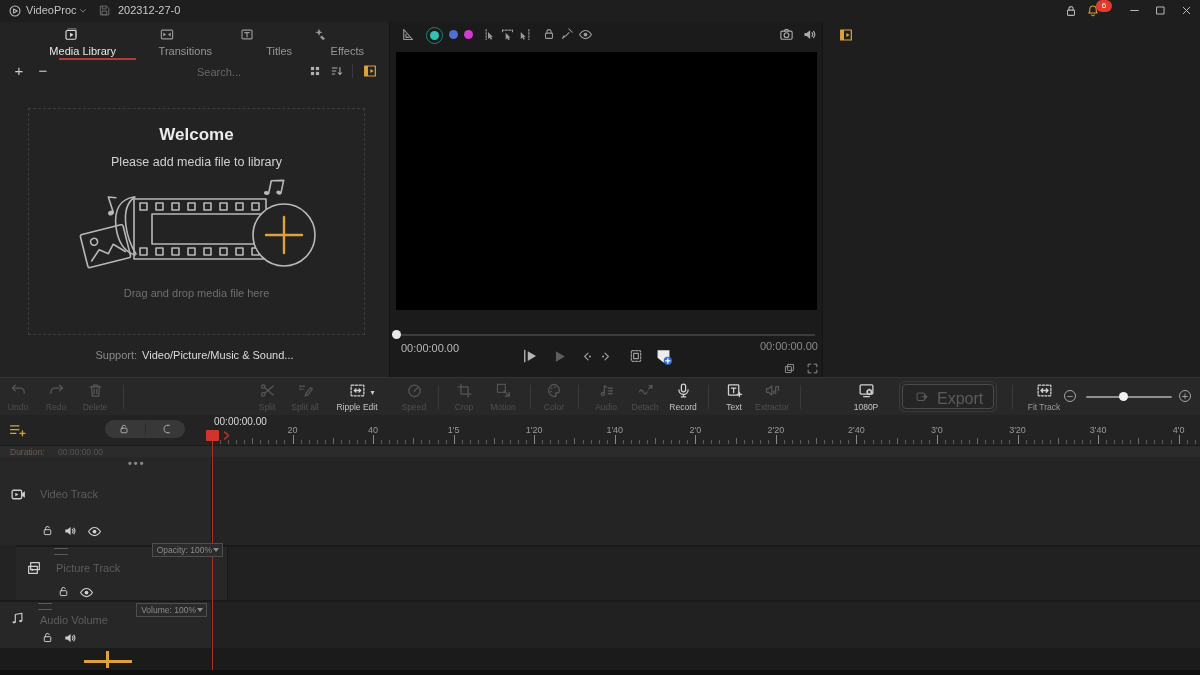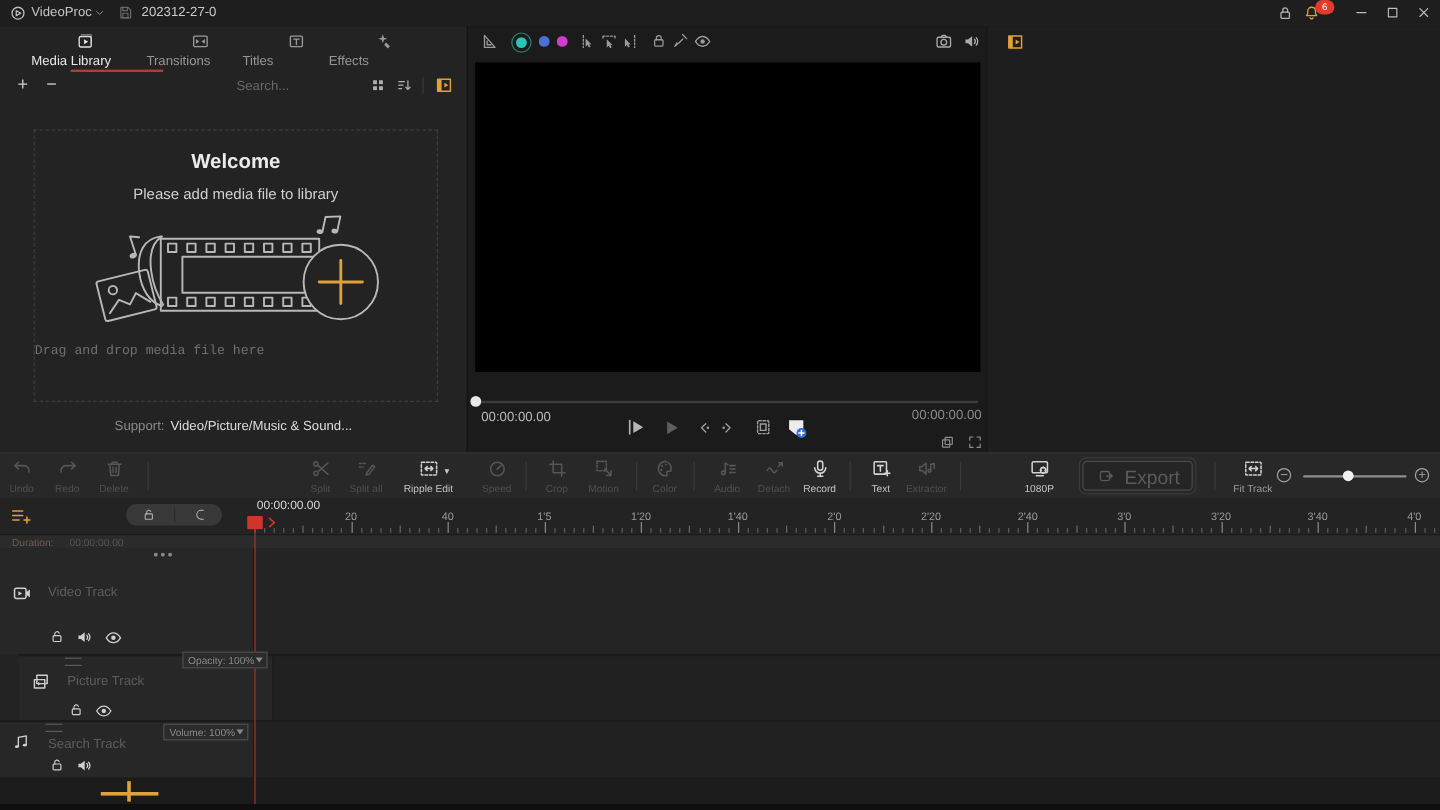--- a/index.html
+++ b/index.html
@@ -14,37 +14,37 @@
   .tb-appname{position:absolute;left:26px;top:4px;font-size:11px;color:#c2c2c2;}
   .tb-title{position:absolute;left:118px;top:4px;font-size:11px;color:#c9c9c9;}
   .notif-badge{position:absolute;left:1096px;top:0px;min-width:12px;height:12px;border-radius:7px;background:#e23b2e;color:#fff;font-size:8px;line-height:12px;text-align:center;padding:0 2px;}
 
   
   .left-panel{position:absolute;left:0;top:22px;width:389px;height:355px;background:#232323;}
   .center-panel{position:absolute;left:389px;top:22px;width:434px;height:355px;background:#1b1b1b;border-left:1px solid #141414;border-right:1px solid #141414;box-sizing:border-box;}
   .right-panel{position:absolute;left:823px;top:22px;width:377px;height:355px;background:#1e1e1e;}
 
   
-  .lib-tab{position:absolute;top:0;width:90px;height:38px;text-align:left;cursor:default;}
+  .lib-tab{position:absolute;top:0;width:90px;height:38px;text-align:right;cursor:default;}
   .lib-tab .ic{left:50%;top:5px;margin-left:-9px;width:18px;height:15px;}
   .lib-tab .lbl{position:absolute;left:0;right:0;top:23px;font-size:11px;color:#969696;}
   .lib-tab.active .lbl{color:#e8e8e8;}
   .lib-tab.active .ic{color:#e0e0e0;}
   .tab-underline{position:absolute;left:33px;top:36px;width:77px;height:2px;background:#b23b35;}
   .lib-actions{position:absolute;left:0;top:38px;width:389px;height:22px;}
   .pm-btn{position:absolute;top:0;width:18px;height:22px;line-height:21px;text-align:center;font-size:15px;color:#cdcdcd;}
   .search-in{position:absolute;left:195px;top:1px;width:105px;height:20px;background:transparent;border:none;outline:none;color:#9a9a9a;font-size:11px;font-family:inherit;}
   .search-in::placeholder{color:#686868;}
   .v-div{position:absolute;width:1px;background:#3a3a3a;}
 
   .welcome-box{position:absolute;left:28px;top:86px;width:335px;height:225px;border:1px dashed #3d3d3d;}
   .w-title{position:absolute;left:0;right:0;top:16px;text-align:center;font-size:17px;font-weight:bold;color:#ebebeb;}
   .w-sub{position:absolute;left:0;right:0;top:46px;text-align:center;font-size:12.5px;color:#d0d0d0;}
   .w-illu{position:absolute;left:50%;top:64px;margin-left:-125px;width:250px;height:108px;}
-  .w-hint{position:absolute;left:0;right:0;top:178px;text-align:left;font-size:11px;color:#6f6f6f;font-family:Liberation Mono, monospace;}
+  .w-hint{position:absolute;left:0;right:0;top:178px;text-align:center;font-size:11px;color:#6f6f6f;}
   .support{position:absolute;left:0;top:327px;width:389px;text-align:center;font-size:11px;}
   .support .s1{color:#8a8a8a;}
   .support .s2{color:#dcdcdc;margin-left:5px;}
 
   
   .dot{display:block;width:9px;height:9px;border-radius:50%;}
   .dot-ring{position:absolute;width:15px;height:15px;border:1px solid #2b7f74;border-radius:50%;display:flex;align-items:center;justify-content:center;}
   .video{position:absolute;left:6px;top:30px;width:421px;height:258px;background:#000;}
   .seek-line{position:absolute;left:6px;right:7px;top:312px;height:2px;background:#3c3c3c;}
   .seek-knob{position:absolute;left:2px;top:308px;width:9px;height:9px;border-radius:50%;background:#e9e9e9;}
@@ -810,21 +810,21 @@
         <div class="thead">
           <span class="hndl" style="top:1px;"></span>
           <span class="trk-badge" style="top:1px;">Volume: 100%</span>
           <span class="ic" style="left:10px;top:9px;width:15px;height:15px;color:#cfcfcf;">
               <svg viewBox="0 0 24 24" width="100%" height="100%" fill="none" stroke="currentColor" stroke-width="1.8" stroke-linecap="round" stroke-linejoin="round">
                 <path d="M8.5 18 V5.5 L19 3.5 v12.5"></path>
                 <ellipse cx="6.3" cy="18" rx="2.3" ry="1.8" fill="currentColor" stroke="none"></ellipse>
                 <ellipse cx="16.8" cy="16" rx="2.3" ry="1.8" fill="currentColor" stroke="none"></ellipse>
               </svg>
             </span>
-          <span class="trk-lbl" style="top:12px;">Search Track</span>
+          <span class="trk-lbl" style="top:12px;">Audio Volume</span>
           <span class="ic" style="left:41px;top:29px;width:13px;height:13px;color:#cfcfcf;">
               <svg viewBox="0 0 24 24" width="100%" height="100%" fill="none" stroke="currentColor" stroke-width="1.8" stroke-linecap="round" stroke-linejoin="round">
                 <rect x="6" y="10.5" width="12" height="9" rx="1.5"></rect>
                 <path d="M8.5 10.5 V8 a3.5 3.5 0 0 1 6.8 -1.2"></path>
               </svg>
             </span>
           <span class="ic" style="left:63px;top:29px;width:14px;height:14px;color:#cfcfcf;">
               <svg viewBox="0 0 24 24" width="100%" height="100%" fill="none" stroke="currentColor" stroke-width="1.8" stroke-linecap="round" stroke-linejoin="round">
                 <path d="M4 9.5 v5 h3.5 L13 19 V5 L7.5 9.5 z" fill="currentColor" stroke="none"></path>
                 <path d="M16 9 a4.5 4.5 0 0 1 0 6 M18.5 7 a8 8 0 0 1 0 10"></path>

